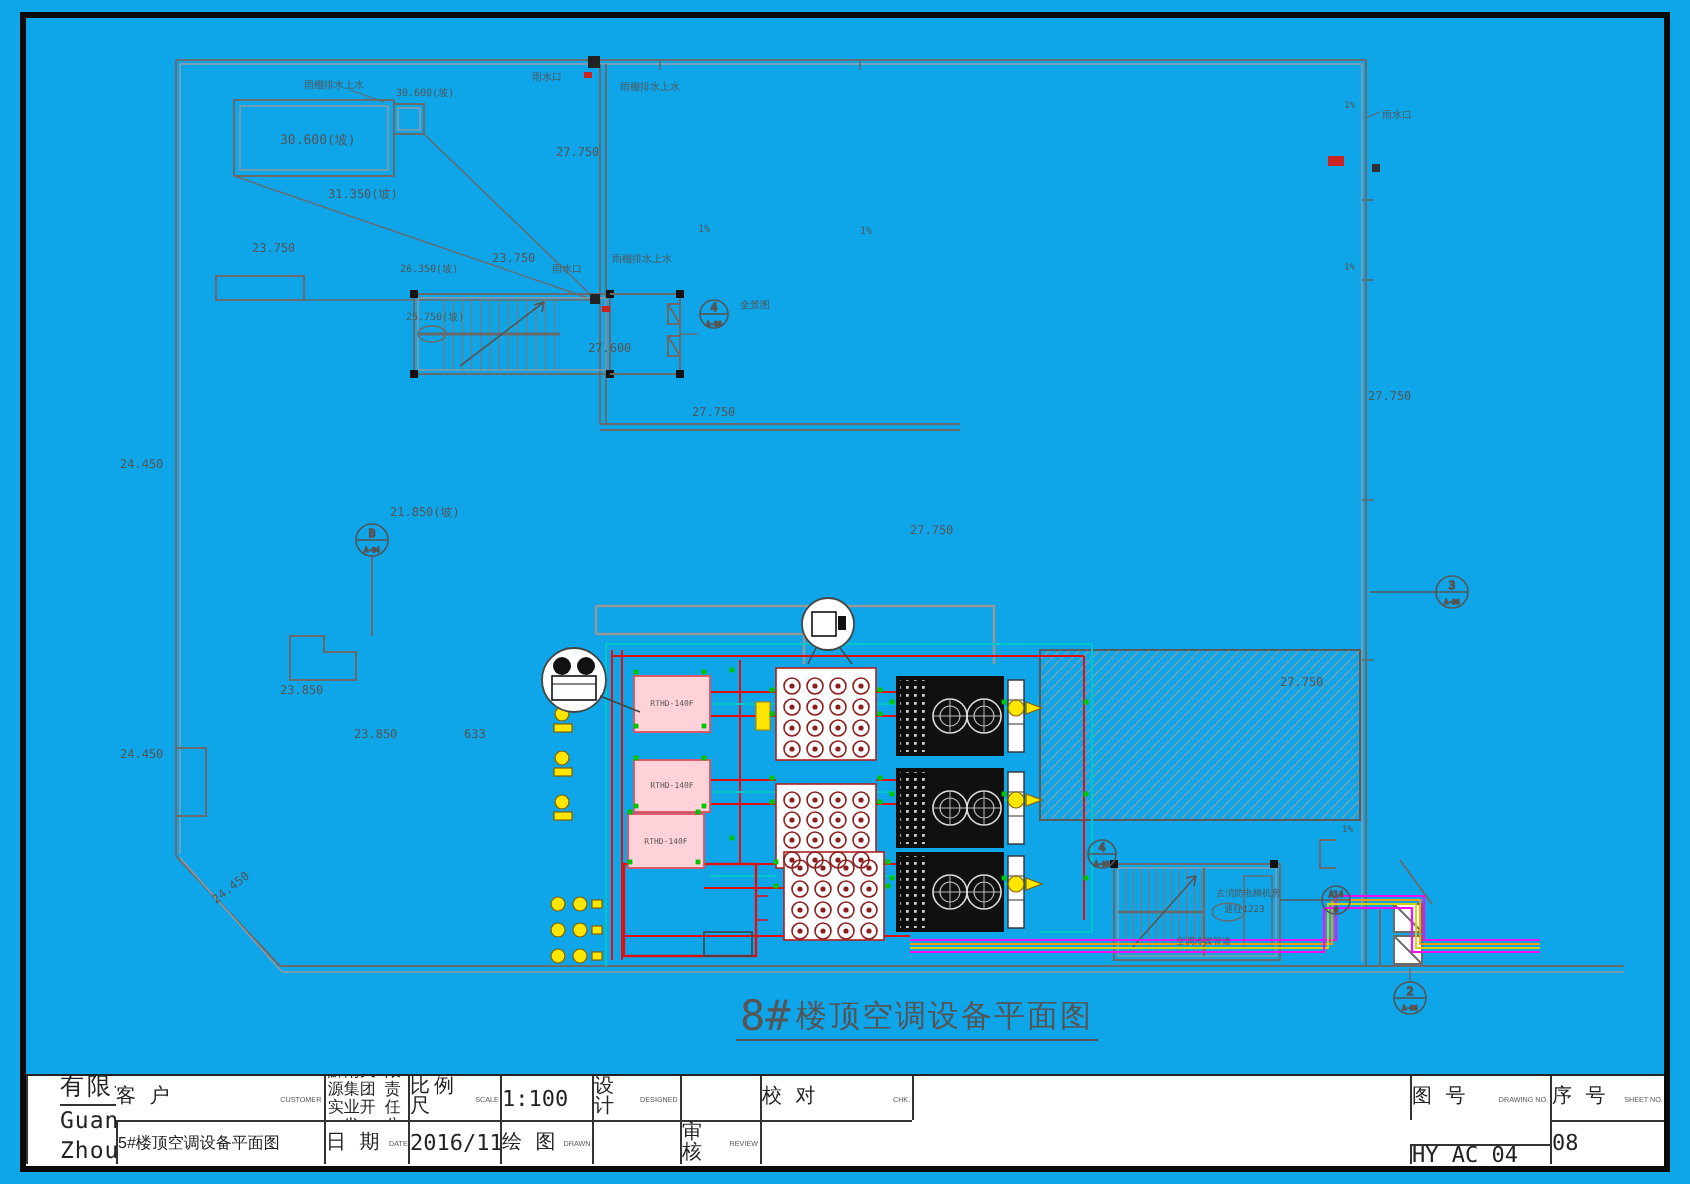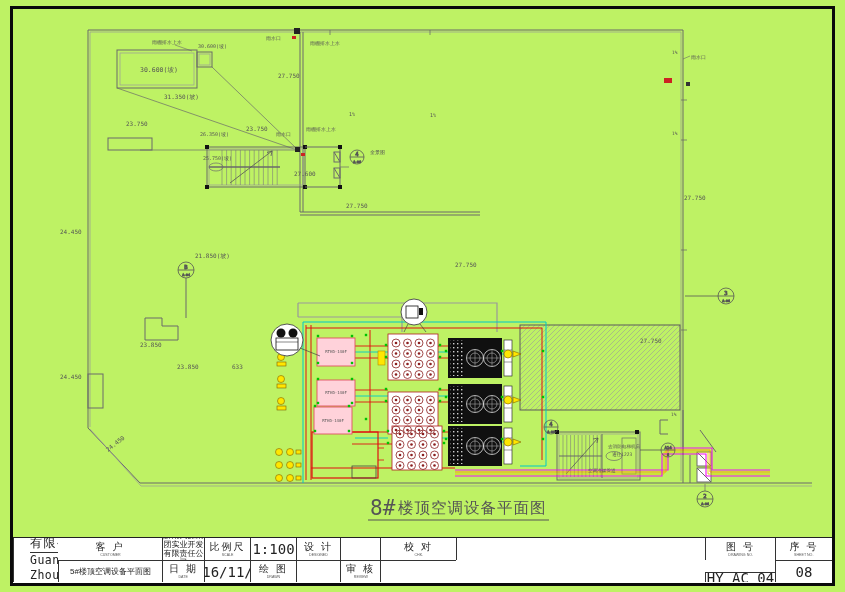--- a/index.html
+++ b/index.html
@@ -1,31 +1,31 @@
 <!DOCTYPE html>
 <html><head>
 <meta charset="utf-8">
 <style>
   html,body{margin:0;padding:0;background:#fff;width:845px;height:592px;overflow:hidden;
     font-family:"Liberation Sans",sans-serif;}
-  #page{position:relative;width:845px;height:592px;background:#bef264;}
+  #page{position:relative;width:845px;height:592px;background:#0ea5e9;}
   #frame{position:absolute;left:10px;top:6px;width:819px;height:574px;border:3px solid #0a0a0a;}
   svg text{font-family:"DejaVu Sans Mono",monospace;fill:#555;}
   svg text.cn{font-family:"Liberation Sans",sans-serif;}
   
   #titleblock{position:absolute;left:13px;right:13px;bottom:9px;height:45px;
     display:grid;grid-template-columns:45px 104px 42px 46px 46px 44px 40px 76px 249px 70px 1fr;
     grid-template-rows:22px 22px;border-top:1.6px solid #222;background:#fff;z-index:5;}
-  .tc{border-left:1px solid #333;border-top:1px solid #333;display:flex;flex-direction:column;
-    align-items:center;justify-content:center;overflow:hidden;color:#333;}
+  .tc{border-left:1px solid #333;border-top:1px solid #333;display:flex;flex-direction:row;
+    align-items:center;justify-content:space-between;overflow:hidden;color:#333;}
   .r1{border-top:none;}
   .c1{border-left:none;}
   .lbl .zh{font-size:10px;letter-spacing:2px;color:#222;line-height:10px;}
   .lbl .en{font-size:4px;color:#555;line-height:5px;letter-spacing:0;transform:scale(.9);}
-  .val{font-size:14px;color:#222;font-family:"DejaVu Sans Mono",monospace;}
+  .val{font-size:11px;color:#222;font-family:"DejaVu Sans Mono",monospace;}
   .val2{font-size:8px;line-height:9px;text-align:center;color:#222;}
   .logo-cell{grid-row:1/3;flex-direction:row;gap:6px;justify-content:flex-start;padding-left:10px;}
   .companytxt{display:flex;flex-direction:column;justify-content:center;}
   .companytxt .cn{font-size:12px;color:#222;letter-spacing:1.5px;border-bottom:1.2px solid #333;
     padding-bottom:2px;line-height:14px;}
   .companytxt .en{font-size:11.5px;color:#222;letter-spacing:.5px;line-height:15px;
     font-family:"DejaVu Sans Mono",monospace;}
 </style>
 </head>
 <body>

